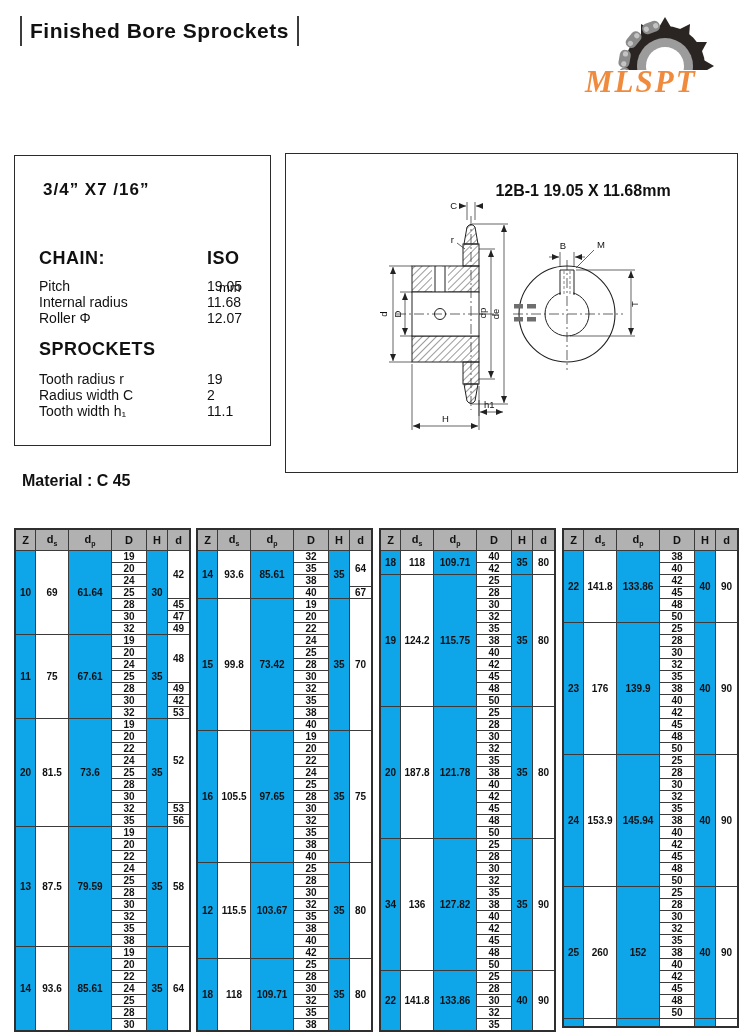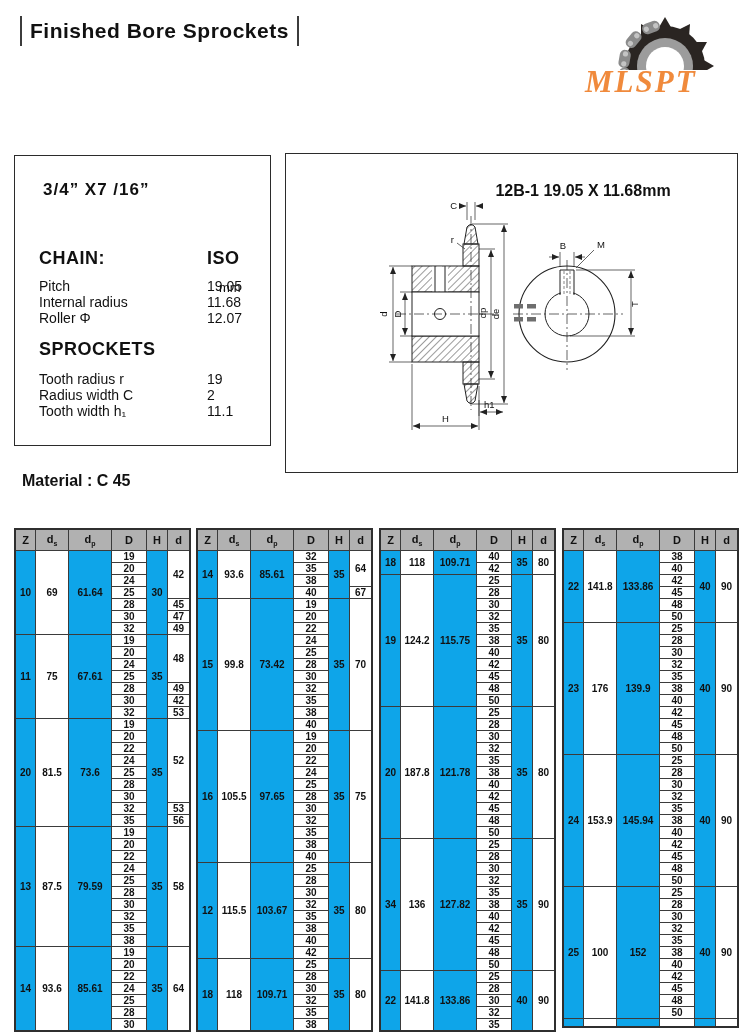--- a/index.html
+++ b/index.html
@@ -821,21 +821,21 @@
         <td class="col-D">45</td>
       </tr>
       <tr>
         <td class="col-D">48</td>
       </tr>
       <tr>
         <td class="col-D">50</td>
       </tr>
       <tr>
         <td class="col-z" rowspan="11">25</td>
-        <td class="col-ds" rowspan="11">100</td>
+        <td class="col-ds" rowspan="11">260</td>
         <td class="col-dp" rowspan="11">152</td>
         <td class="col-D">25</td>
         <td class="col-h" rowspan="11">40</td>
         <td class="col-d" rowspan="11">90</td>
       </tr>
       <tr>
         <td class="col-D">28</td>
       </tr>
       <tr>
         <td class="col-D">30</td>

